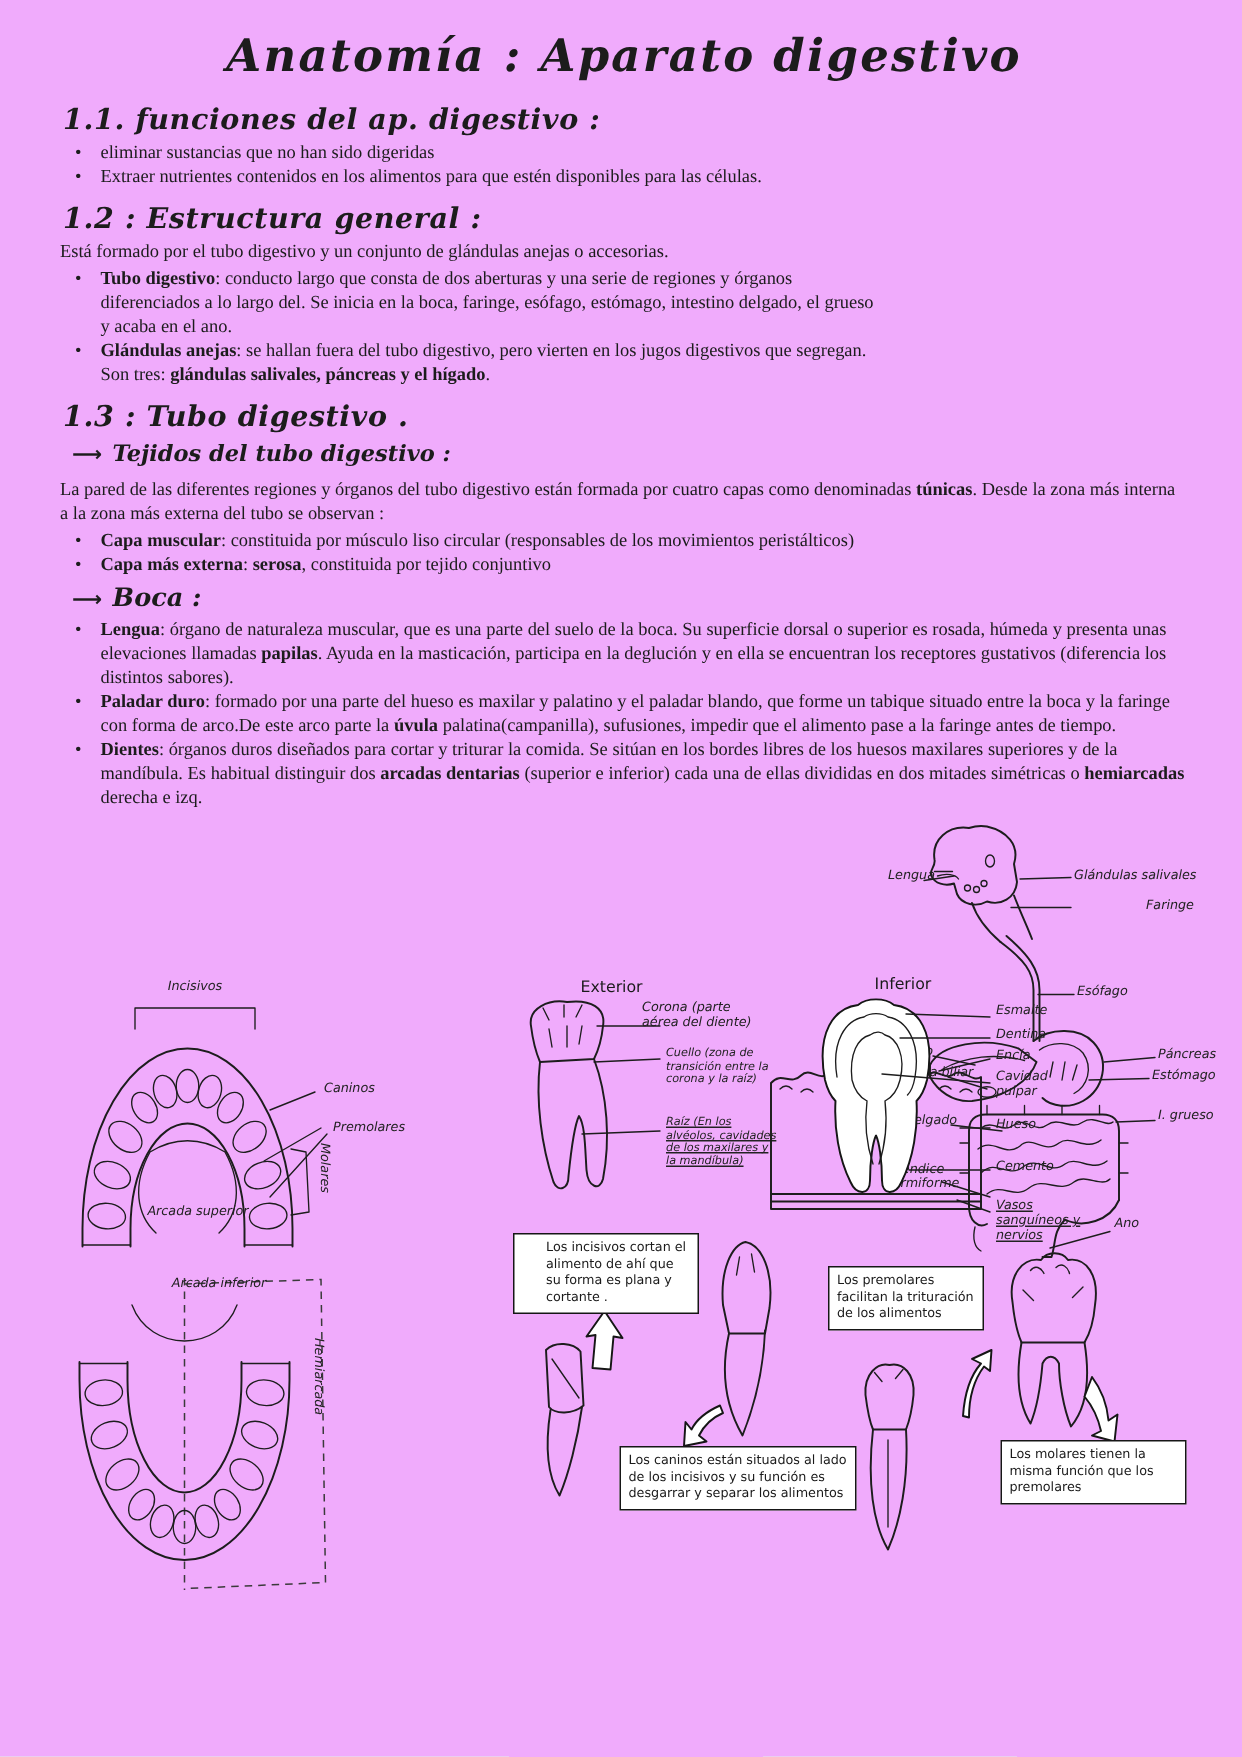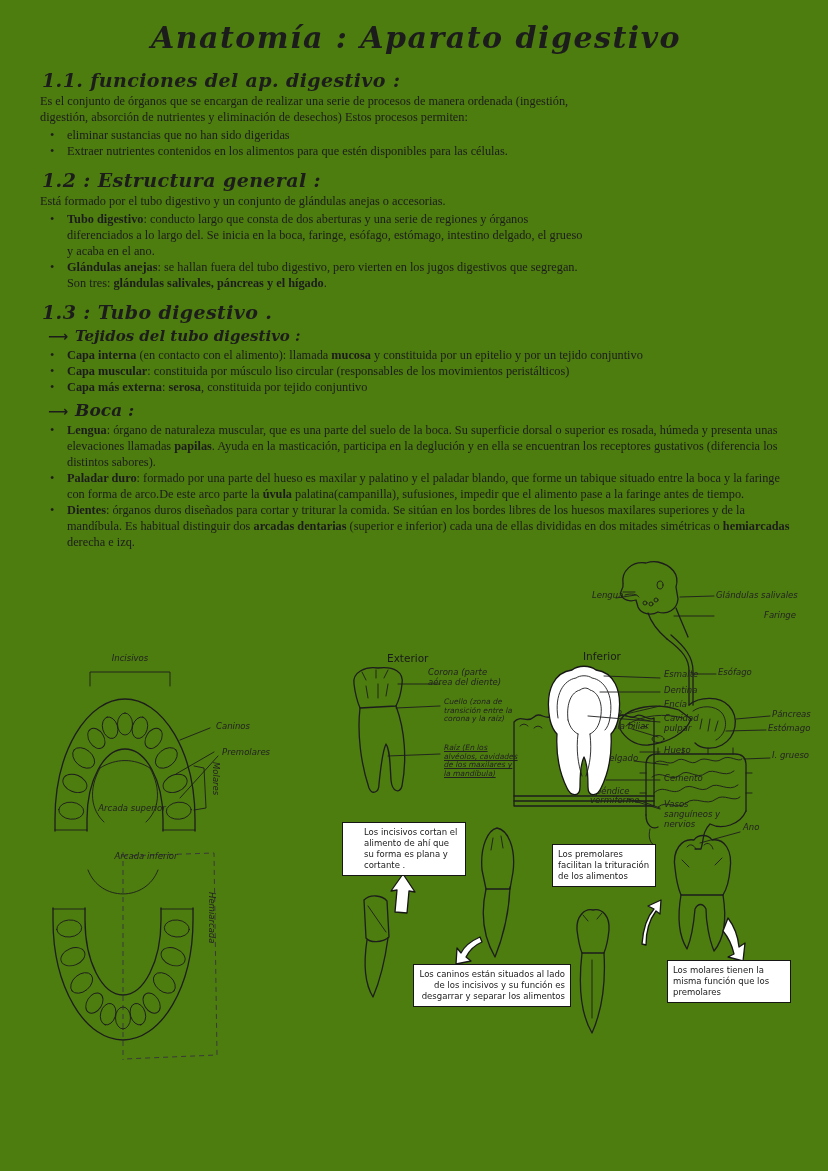--- a/index.html
+++ b/index.html
@@ -1,16 +1,16 @@
 <!DOCTYPE html>
 <html><head>
 <meta charset="utf-8">
 <style>
   html,body{margin:0;padding:0;background:#e8e8e8;}
-  .page{position:relative;width:828px;height:1171px;background:#4d7c0f;margin:0 auto;
+  .page{position:relative;width:828px;height:1171px;background:#f0abfc;margin:0 auto;
         font-family:"Liberation Serif",serif;color:#1c1c1c;overflow:hidden;}
   .text-col{position:relative;padding:14px 36px 0 40px;}
   .title{text-align:center;font-family:"DejaVu Serif",serif;font-style:italic;font-weight:700;
          font-size:30px;letter-spacing:1.5px;margin:6px 0 14px;}
   .hsec{font-family:"DejaVu Serif",serif;font-style:italic;font-weight:600;font-size:19px;
         margin:9px 0 3px 2px;letter-spacing:.4px;}
   .hsub{font-family:"DejaVu Serif",serif;font-style:italic;font-weight:600;font-size:15px;
         margin:4px 0 3px 8px;}
   .arrow{font-style:normal;font-family:"DejaVu Sans",sans-serif;margin-right:7px;font-size:14px;}
   p.body{font-size:12.3px;line-height:1.3;margin:2px 0;}
@@ -36,43 +36,42 @@
 </head>
 <body>
 
 <div class="page">
 
   <div class="text-col">
     <h1 class="title">Anatomía : Aparato digestivo</h1>
 
     <section>
       <h2 class="hsec">1.1. funciones del ap. digestivo :</h2>
-      <p class="body narrow">Es el conjunto de órganos que se encargan de realizar una serie de procesos de manera ordenada (ingestión, digestión, absorción de nutrientes y eliminación de desechos) Estos procesos permiten:</p>
       <ul class="blist narrow">
         <li>eliminar sustancias que no han sido digeridas</li>
         <li>Extraer nutrientes contenidos en los alimentos para que estén disponibles para las células.</li>
       </ul>
     </section>
 
     <section>
       <h2 class="hsec">1.2 : Estructura general :</h2>
       <p class="body narrow">Está formado por el tubo digestivo y un conjunto de glándulas anejas o accesorias.</p>
       <ul class="blist narrow">
         <li><strong>Tubo digestivo</strong>: conducto largo que consta de dos aberturas y una serie de regiones y órganos diferenciados a lo largo del. Se inicia en la boca, faringe, esófago, estómago, intestino delgado, el grueso y acaba en el ano.</li>
         <li><strong>Glándulas anejas</strong>: se hallan fuera del tubo digestivo, pero vierten en los jugos digestivos que segregan. Son tres: <strong>glándulas salivales, páncreas y el hígado</strong>.</li>
       </ul>
     </section>
 
     <section>
       <h2 class="hsec">1.3 : Tubo digestivo .</h2>
       <div class="hsub">
         <span class="arrow">⟶</span><span>Tejidos del tubo digestivo :</span>
       </div>
+      <p class="body" style="margin-top:8px;">La pared de las diferentes regiones y órganos del tubo digestivo están formada por cuatro capas como denominadas <strong>túnicas</strong>. Desde la zona más interna a la zona más externa del tubo se observan :</p>
       <ul class="blist">
-        <li><strong>Capa interna</strong> (en contacto con el alimento): llamada <strong>mucosa</strong> y constituida por un epitelio y por un tejido conjuntivo</li>
         <li><strong>Capa muscular</strong>: constituida por músculo liso circular (responsables de los movimientos peristálticos)</li>
         <li><strong>Capa más externa</strong>: <strong>serosa</strong>, constituida por tejido conjuntivo</li>
       </ul>
     </section>
 
     <section>
       <div class="hsub" style="font-size:17px;">
         <span class="arrow">⟶</span><span>Boca :</span>
       </div>
       <ul class="blist">
@@ -198,21 +197,21 @@
         <path class="thin" d="M50,58 C46,34 56,20 68,18 C72,15 80,15 84,18 C96,20 106,34 102,58 C101,64 99,68 97,70"></path>
         <path class="thin" d="M60,60 C58,42 64,32 72,30 C76,27 80,28 82,30 C90,32 96,44 92,60 C90,68 86,72 82,74 M82,74 C84,92 82,104 78,116 M70,74 C68,90 70,104 74,116 M60,60 C62,68 66,72 70,74"></path>
         <path class="thin" d="M96,16 L152,18 M92,32 L152,32 M118,54 L152,46 M80,56 L152,62 M132,92 L152,92 M98,120 L152,120 M130,140 L152,148"></path>
       </svg>
       <div class="hand" style="left:156px;top:20px;">Esmalte</div>
       <div class="hand" style="left:156px;top:36px;">Dentina</div>
       <div class="hand" style="left:156px;top:50px;">Encía</div>
       <div class="hand wrap" style="left:156px;top:64px;width:50px;">Cavidad pulpar</div>
       <div class="hand" style="left:156px;top:96px;">Hueso</div>
       <div class="hand" style="left:156px;top:124px;">Cemento</div>
-      <div class="hand wrap" style="left:156px;top:150px;width:60px;">Vasos sanguíneos y nervios</div>
+      <div class="hand wrap" style="left:156px;top:150px;width:60px;text-decoration:underline;">Vasos sanguíneos y nervios</div>
     </div>
 
     <div class="lbl" style="left:330px;top:158px;width:498px;height:310px;">
       <svg style="left:0;top:0;" width="498" height="310" viewBox="0 0 498 310">
         <path class="ink" d="M34,92 C40,86 52,87 57,93 L59,129 C52,135 40,135 36,130 Z"></path>
         <path class="thin" d="M38,98 L56,124"></path>
         <path class="ink" d="M37,132 C33,158 35,176 43,189 C49,175 55,152 58,130"></path>
         <path class="fillw" d="M73,66 L61,83 L67,82 L65,104 L77,105 L79,83 L85,84 Z"></path>
         <path class="ink" d="M152,62 C150,38 158,22 167,20 C178,22 186,40 183,64 L180,81 L156,81 Z"></path>
         <path class="thin" d="M163,30 L161,42 M171,28 L173,40"></path>
@@ -222,17 +221,17 @@
         <path class="thin" d="M253,107 L258,113 M272,105 L267,111 M262,152 L262,210"></path>
         <path class="ink" d="M252,145 C248,180 252,208 262,225 C270,207 276,179 274,145"></path>
         <path class="fillw" d="M312,136 C313,121 317,109 324,101 L318,98 L331,92 L330,106 L326,103 C320,111 316,122 316,137 Z"></path>
         <path class="ink" d="M345,60 C342,42 352,30 364,32 C368,26 378,26 382,32 C394,30 403,42 400,62 C399,74 396,82 393,87 L351,87 C348,80 346,70 345,60 Z"></path>
         <path class="thin" d="M357,39 C360,35 364,37 366,41 M374,37 C378,33 382,37 383,41 M352,52 L359,59 M392,50 L385,57"></path>
         <path class="ink" d="M351,87 C347,110 349,128 357,141 C362,129 364,113 365,101 M393,87 C397,112 394,131 384,143 C379,131 376,113 376,101 M365,101 C368,95 373,95 376,101"></path>
         <path class="fillw" d="M398,110 C404,118 408,128 409,139 L415,135 L413,153 L398,149 L404,146 C402,137 398,129 393,123 Z"></path>
       </svg>
       <div class="note-box" style="left:12px;top:14px;width:96px;padding-left:21px;">Los incisivos cortan el alimento de ahí que su forma es plana y cortante .</div>
       <div class="note-box" style="left:222px;top:36px;width:92px;">Los premolares facilitan la trituración de los alimentos</div>
-      <div class="note-box" style="left:83px;top:156px;width:146px;text-align:right;">Los caninos están situados al lado de los incisivos y su función es desgarrar y separar los alimentos</div>
+      <div class="note-box" style="left:83px;top:156px;width:146px;">Los caninos están situados al lado de los incisivos y su función es desgarrar y separar los alimentos</div>
       <div class="note-box" style="left:337px;top:152px;width:112px;">Los molares tienen la misma función que los premolares</div>
     </div>
   </div>
 </div>
 
 </body></html>

